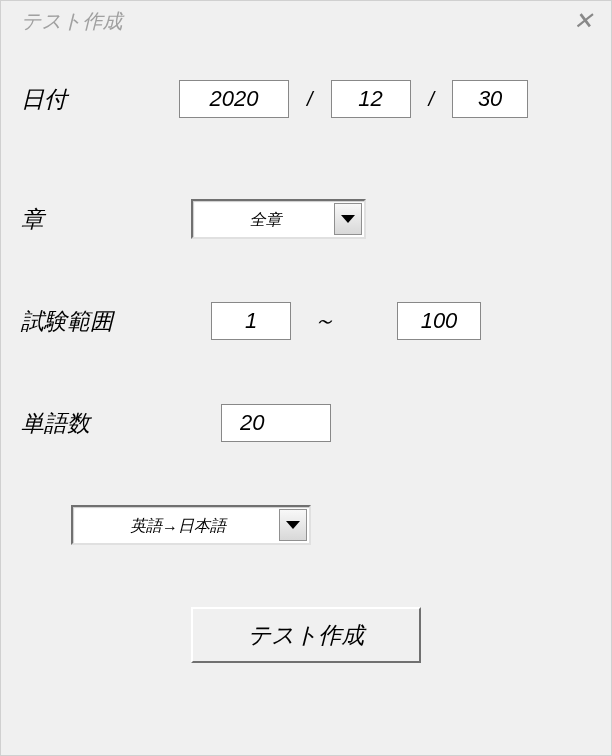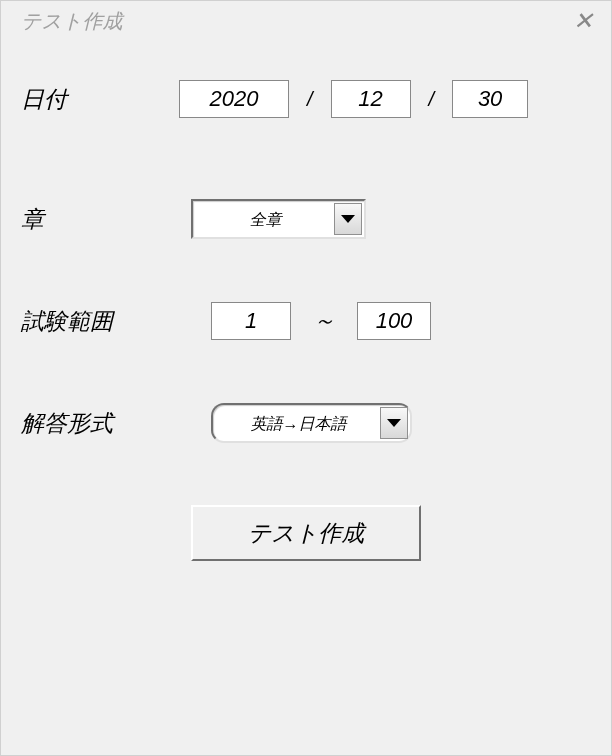--- a/index.html
+++ b/index.html
@@ -102,21 +102,21 @@
       justify-content: center;
       pointer-events: none;
     }
     .select-arrow::after {
       content: "";
       border-left: 7px solid transparent;
       border-right: 7px solid transparent;
       border-top: 8px solid #000;
     }
     .range-from { width: 80px; margin-left: 50px; }
-    .range-to { width: 74px; }
+    .range-to { width: 84px; margin-left: 40px; }
     .tilde {
       font-size: 22px;
       margin: 0 22px;
     }
     .word-count { width: 110px; margin-left: 60px; padding-left: 18px; text-align: left; }
     .submit-row {
       margin-top: 40px;
       display: flex;
       justify-content: center;
     }
@@ -161,25 +161,28 @@
     </div>
   </div>
 
   <div class="row">
     <span class="label">試験範囲</span>
     <input class="text-input range-from" value="1" style="">
     <span class="tilde">～</span>
     <input class="text-input range-to" value="100" style="">
   </div>
 
+  <div class="row">
+    <span class="label">単語数</span>
+    <input class="text-input word-count" value="20" style="">
+  </div>
 
   <div class="row">
-    <span class="label">解答形式</span>
     <div class="select-wrap" style="margin-left:50px;">
-      <select class="select-box" style="width:201px;border-radius:13px;">
+      <select class="select-box" style="width:240px;">
         <option>英語→日本語</option>
       </select>
       <span class="select-arrow"></span>
     </div>
   </div>
 
   <div class="submit-row">
     <button class="submit-btn">テスト作成</button>
   </div>
 

